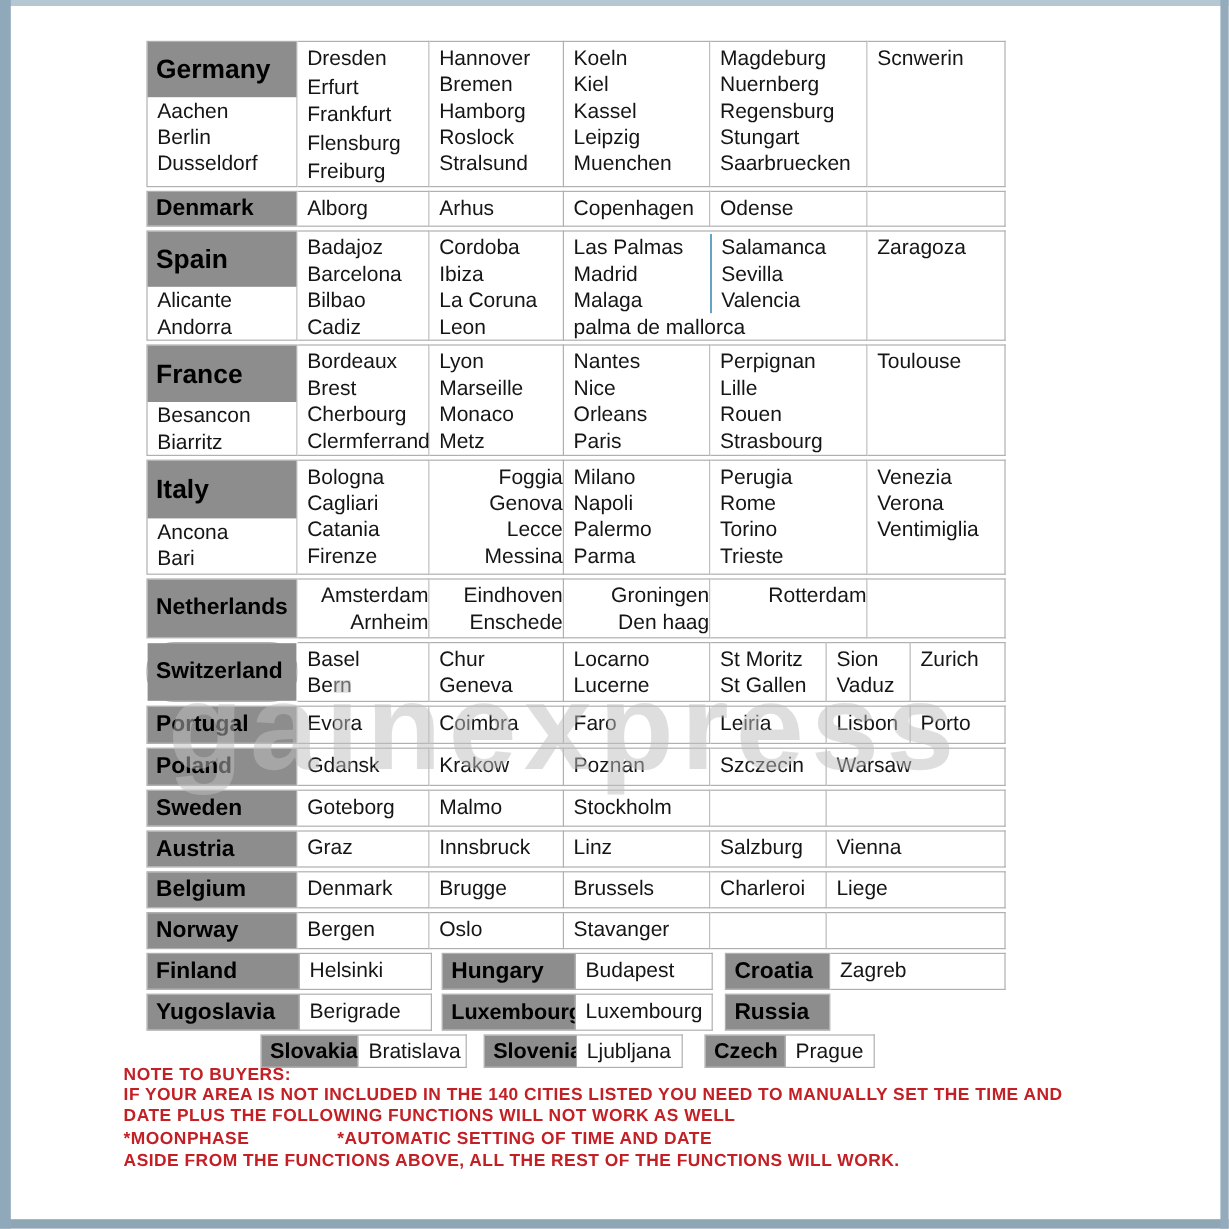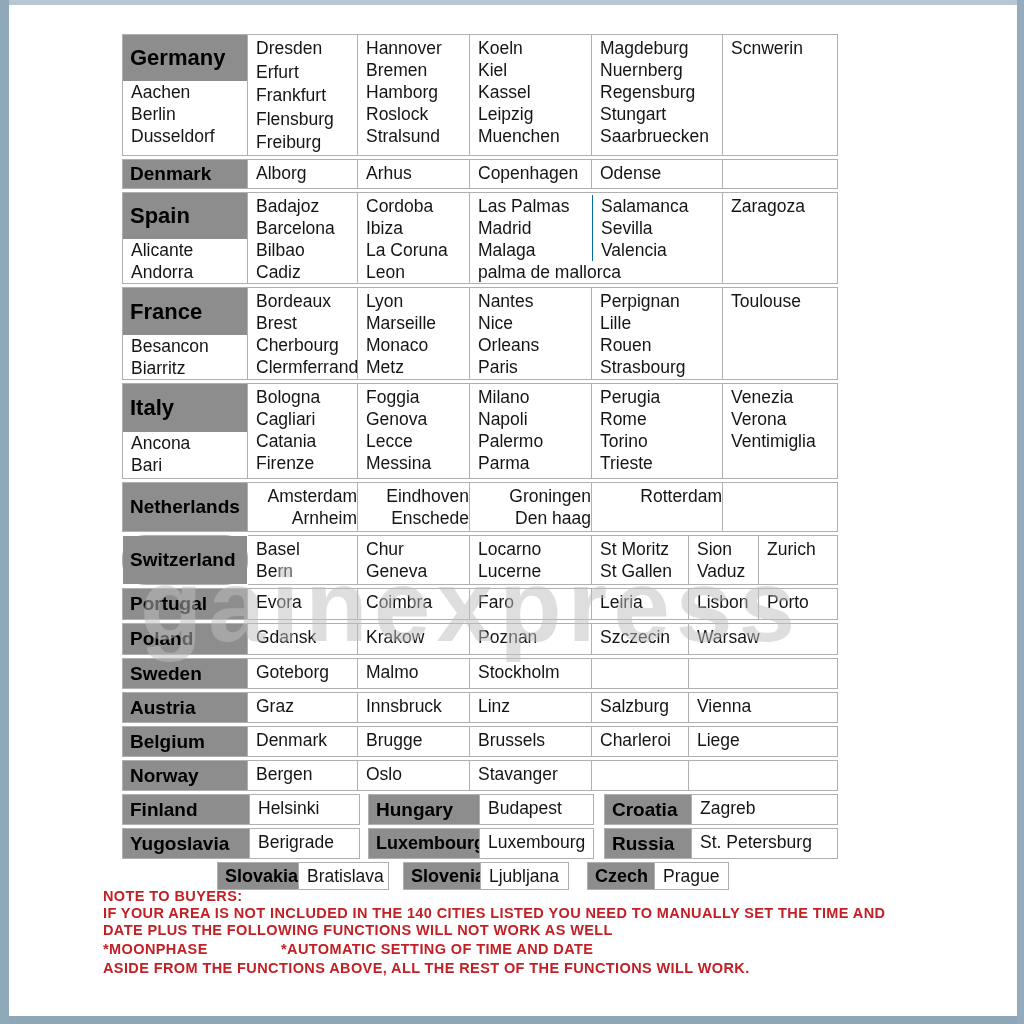--- a/index.html
+++ b/index.html
@@ -180,21 +180,21 @@
         <div class="chead big" style="height: 48px;">Italy</div>
         <div class="cline">Ancona</div>
         <div class="cline">Bari</div>
       </div>
       <div class="cell nolb" style="width: 110px;">
         <div class="cline">Bologna</div>
         <div class="cline">Cagliari</div>
         <div class="cline">Catania</div>
         <div class="cline">Firenze</div>
       </div>
-      <div class="cell nolb" style="width: 112px;">
+      <div class="cell nolb" style="width: 112px; text-align: right;">
         <div class="cline">Foggia</div>
         <div class="cline">Genova</div>
         <div class="cline">Lecce</div>
         <div class="cline">Messina</div>
       </div>
       <div class="cell nolb" style="width: 122px;">
         <div class="cline">Milano</div>
         <div class="cline">Napoli</div>
         <div class="cline">Palermo</div>
         <div class="cline">Parma</div>
@@ -407,23 +407,20 @@
       <div class="gapcell" style="width: 8px;"></div>
       <div class="cell countrycol" style="width: 112px;">
         <div class="chead small fill">Luxembourg</div>
       </div>
       <div class="cell nolb" style="width: 114px;">
         <div class="cline">Luxembourg</div>
       </div>
       <div class="gapcell" style="width: 10px;"></div>
       <div class="cell countrycol" style="width: 88px;">
         <div class="chead fill">Russia</div>
-      </div>
-      <div class="cell nolb" style="width: 146px;">
-        <div class="cline">St. Petersburg</div>
       </div>
     </div>
     <div class="trow" style="height: 28px; margin-left: 95px;">
       <div class="cell countrycol" style="width: 82px;">
         <div class="chead small fill">Slovakia</div>
       </div>
       <div class="cell nolb" style="width: 90px;">
         <div class="cline">Bratislava</div>
       </div>
       <div class="gapcell" style="width: 14px;"></div>

